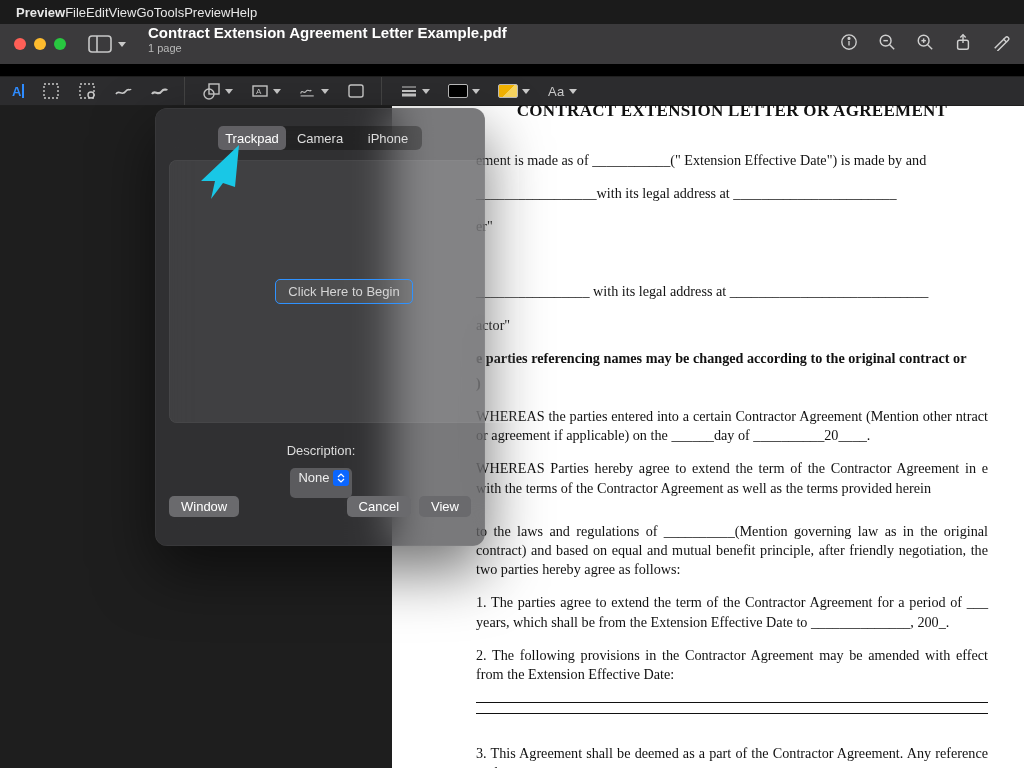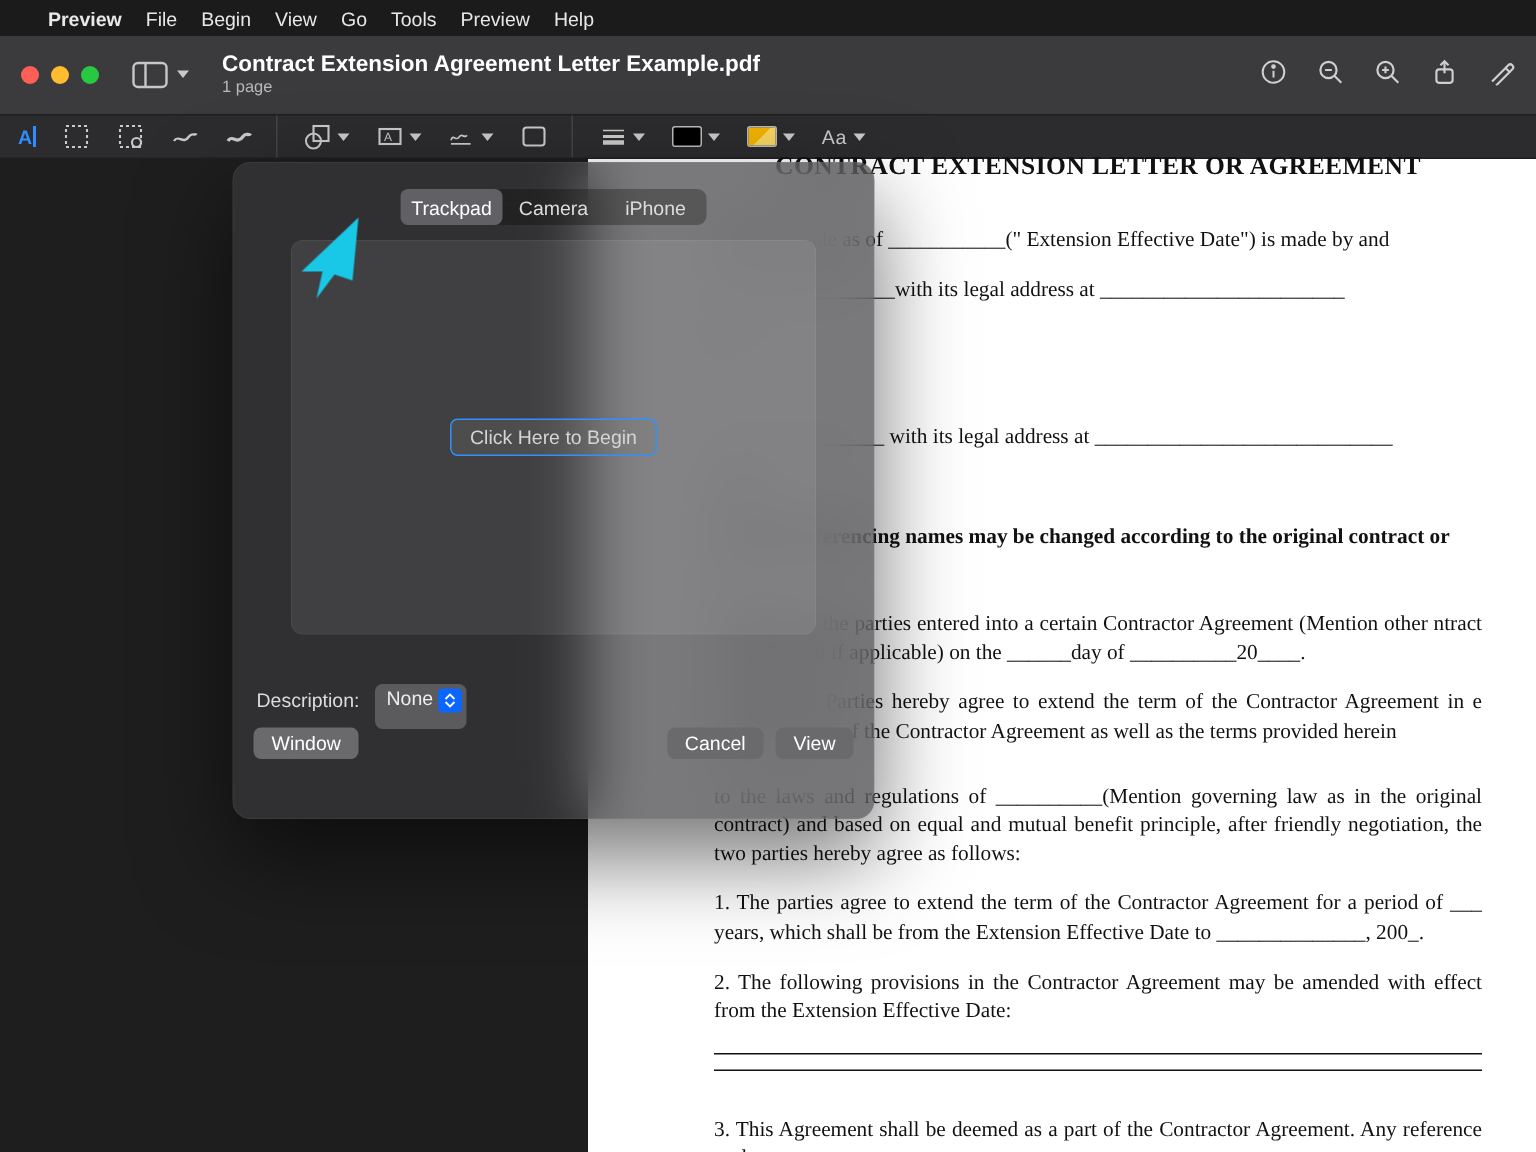--- a/index.html
+++ b/index.html
@@ -1,24 +1,24 @@
 <!DOCTYPE html>
 <html><head>
 <meta charset="utf-8">
 <style>
   * { margin: 0; padding: 0; box-sizing: border-box; }
   html, body { width: 1024px; height: 768px; overflow: hidden; font-family: -apple-system, "Helvetica Neue", Arial, sans-serif; background: #000; }
 
   
-  .menubar { position: absolute; inset: 0 0 auto 0; height: 24px; background: #1b1b1b; display: flex; align-items: center; gap: 16px; padding: 0 14px 0 16px; color: #e8e8e8; font-size: 13px; font-weight: 400; }
+  .menubar { position: absolute; inset: 0 0 auto 0; height: 24px; background: #1b1b1b; display: flex; align-items: center; gap: 0; padding: 0 14px 0 16px; color: #e8e8e8; font-size: 13px; font-weight: 400; }
   .menubar .apple { font-size: 14px; }
   .menubar .app-name { font-weight: 600; }
 
   
-  .titlebar { position: absolute; left: 0; right: 0; top: 24px; height: 52px; background: #3b3a3c; display: flex; align-items: center; padding: 0 14px; gap: 12px; }
+  .titlebar { position: absolute; left: 0; right: 0; top: 24px; height: 40px; background: #3b3a3c; display: flex; padding: 0 14px; gap: 12px; }
   .traffic { display: flex; gap: 8px; align-items: center; }
   .traffic span { width: 12px; height: 12px; border-radius: 50%; display: inline-block; }
   .red { background: #ff5f57; } .yellow { background: #febc2e; } .green { background: #28c840; }
   .sidebar-toggle { margin-left: 10px; display:flex; align-items:center; }
   .sidebar-toggle svg { width: 26px; height: 20px; }
   .title-block { margin-left: 10px; line-height: 1.2; }
   .title-block .title { color: #fff; font-size: 15px; font-weight: 600; }
   .title-block .sub { color: #b9b9b9; font-size: 11px; }
   .tb-right { margin-left: auto; display: flex; gap: 20px; align-items: center; color: #cfcfcf; }
   .tb-icon svg { width: 18px; height: 18px; }
@@ -38,28 +38,28 @@
   .doc-wrap { position: absolute; left: 0; right: 0; top: 106px; bottom: 0; background: #1e1e1e; }
   .page { position: absolute; right: 0; top: 0; bottom: 0; left: 392px; background:#fff; color:#000; }
   .page-inner { position:absolute; inset:0; padding:0 36px 0 84px; font-family: "Times New Roman", Times, serif; font-size: 14.2px; color:#111; line-height:1.35; }
   .left-accent { position:absolute; left:392px; width:4px; top:430px; bottom:0; background:#ff6f00; }
   .page h2 { text-align:center; font-size: 17px; font-weight: 700; margin-top: -6px; letter-spacing:.3px; }
   .page p { margin-top: 14px; text-align: justify; }
   .page .small-gap { margin-top: 6px; }
   .hr-line { border:none; border-bottom:1px solid #111; width:100%; margin-top:18px; }
 
   
-  .popover { position: absolute; left: 155px; top: 108px; width: 428px; height: 438px; background: rgba(58,58,60,.68); backdrop-filter: blur(20px); border-radius: 12px; box-shadow: 0 25px 60px rgba(0,0,0,.55), 0 0 0 .5px rgba(255,255,255,.08) inset; color:#ddd; padding: 14px 14px 12px; }
+  .popover { position: absolute; left: 155px; top: 108px; width: 330px; height: 438px; background: rgba(58,58,60,.68); backdrop-filter: blur(20px); border-radius: 12px; box-shadow: 0 25px 60px rgba(0,0,0,.55), 0 0 0 .5px rgba(255,255,255,.08) inset; color:#ddd; padding: 14px 14px 12px; }
   .segmented { margin: 4px auto 10px; width: 204px; height: 24px; background: rgba(0,0,0,.28); border-radius: 6px; display:flex; font-size:13px; }
   .segmented div { flex:1; display:flex; align-items:center; justify-content:center; border-radius:5px; }
   .segmented .sel { background: #616064; color:#fff; }
   .sig-area { position:relative; margin:0 auto; width: 350px; height: 263px; border-radius: 8px; background: rgba(255,255,255,.08); box-shadow: inset 0 0 0 .5px rgba(255,255,255,.08); display:flex; align-items:center; justify-content:center; }
   .begin-btn { padding: 4px 12px; font-size: 13px; color:#d5d5d5; background: rgba(120,120,120,.25); border:1.5px solid #2f92ff; border-radius: 5px; }
   .hint { text-align:center; font-size: 13px; color:#c8c8c8; margin-top: 14px; }
-  .desc-row { display:flex; align-items:center; gap:10px; margin-top: 34px; padding-left:2px; }
+  .desc-row { display:flex; align-items:center; gap:10px; margin-top: 20px; padding-left:2px;flex-direction:column; }
   .desc-row label { font-size:13px; color:#ddd; }
   .desc-select { background:#5b5b5e; color:#eee; border:none; border-radius:5px; padding: 2px 22px 13px 8px; font-size:13px; position:relative; }
   .sel-chevrons { position:absolute; right:3px; top:2px; width:16px; height:16px; background:#0a66ff; border-radius:3px; display:flex; flex-direction:column; align-items:center; justify-content:center; }
   .sel-chevrons svg{ width:8px;height:5px; display:block;}
   .btn-row { display:flex; margin-top: 10px; gap:8px; align-items:center; }
   .btn { background:#6a6a6d; color:#fff; border:none; border-radius:5px; padding:3px 12px; font-size:13px; }
   .btn-row .spacer { flex:1; }
 
   
   .arrow { position:absolute; left: 191px; top: 141px; width: 60px; height: 60px; }
@@ -67,21 +67,21 @@
 
   .chev::after { content:""; display:inline-block; margin-left:4px; border-left:4px solid transparent; border-right:4px solid transparent; border-top:5px solid #c9c9c9; vertical-align:middle; }
 </style>
 </head>
 <body>
 
 <div class="menubar">
   <span class="apple"></span>
   <span class="app-name">Preview</span>
   <span>File</span>
-  <span>Begin</span>
+  <span>Edit</span>
   <span>View</span>
   <span>Go</span>
   <span>Tools</span>
   <span>Preview</span>
   <span>Help</span>
 </div>
 
 <div class="titlebar">
   <div class="traffic">
     <span class="red"></span>

